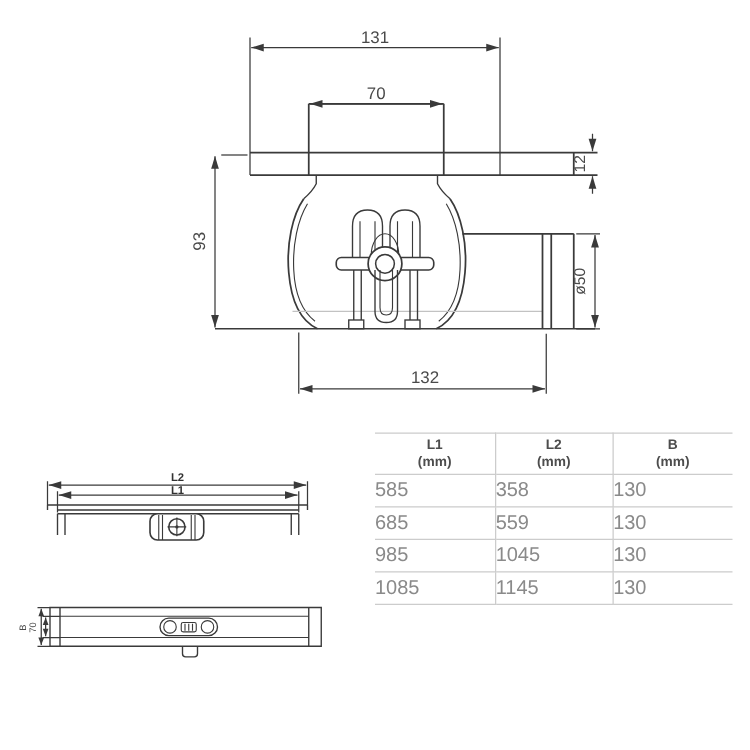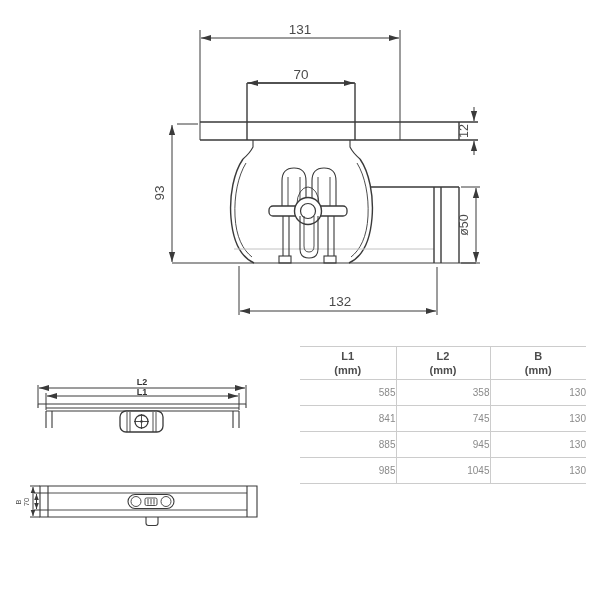--- a/index.html
+++ b/index.html
@@ -19,22 +19,22 @@
   .dim{stroke:var(--line);stroke-width:1;fill:none;}
   .dtx{fill:var(--dim-text);font-family:"Liberation Sans",sans-serif;font-size:13.5px;}
   .dtx-s{fill:var(--dim-text);font-family:"Liberation Sans",sans-serif;font-size:12.5px;}
   .dtx-b{fill:#333333;font-family:"Liberation Sans",sans-serif;font-size:9px;font-weight:bold;}
   .dtx-t{fill:var(--dim-text);font-family:"Liberation Sans",sans-serif;font-size:7.5px;}
   
   #size-table{border-collapse:collapse;width:286px;table-layout:fixed;}
   #size-table th{border-top:1px solid var(--table-border);border-bottom:1px solid var(--table-border);
     height:32px;font-size:11px;font-weight:bold;color:var(--table-header-text);
     text-align:center;vertical-align:middle;line-height:1.3;padding:0;}
-  #size-table td{border-bottom:1px solid var(--table-border);height:25px;font-size:10px;
-    color:var(--table-cell-text);text-align:right;vertical-align:middle;padding:0;}
+  #size-table td{border-bottom:1px solid var(--table-border);height:25px;font-size:16px;
+    color:var(--table-cell-text);text-align:left;vertical-align:middle;padding:0;}
   #size-table th:not(:last-child),#size-table td:not(:last-child){border-right:1px solid var(--table-border);}
 </style>
 </head>
 <body>
 
 <div id="canvas">
 
   <svg class="abs" style="left:0;top:0" width="600" height="340" viewBox="0 0 600 340">
     <defs>
       <marker id="ar" markerWidth="11" markerHeight="8" refX="10.5" refY="4" orient="auto-start-reverse">
@@ -197,30 +197,30 @@
         </th>
       </tr>
     </thead>
     <tbody>
         <tr>
           <td>585</td>
           <td>358</td>
           <td>130</td>
         </tr>
         <tr>
-          <td>841</td>
-          <td>745</td>
-          <td>130</td>
-        </tr>
-        <tr>
-          <td>885</td>
-          <td>945</td>
+          <td>685</td>
+          <td>559</td>
           <td>130</td>
         </tr>
         <tr>
           <td>985</td>
           <td>1045</td>
           <td>130</td>
         </tr>
+        <tr>
+          <td>1085</td>
+          <td>1145</td>
+          <td>130</td>
+        </tr>
       </tbody>
   </table>
 
 </div>
 
 </body></html>

